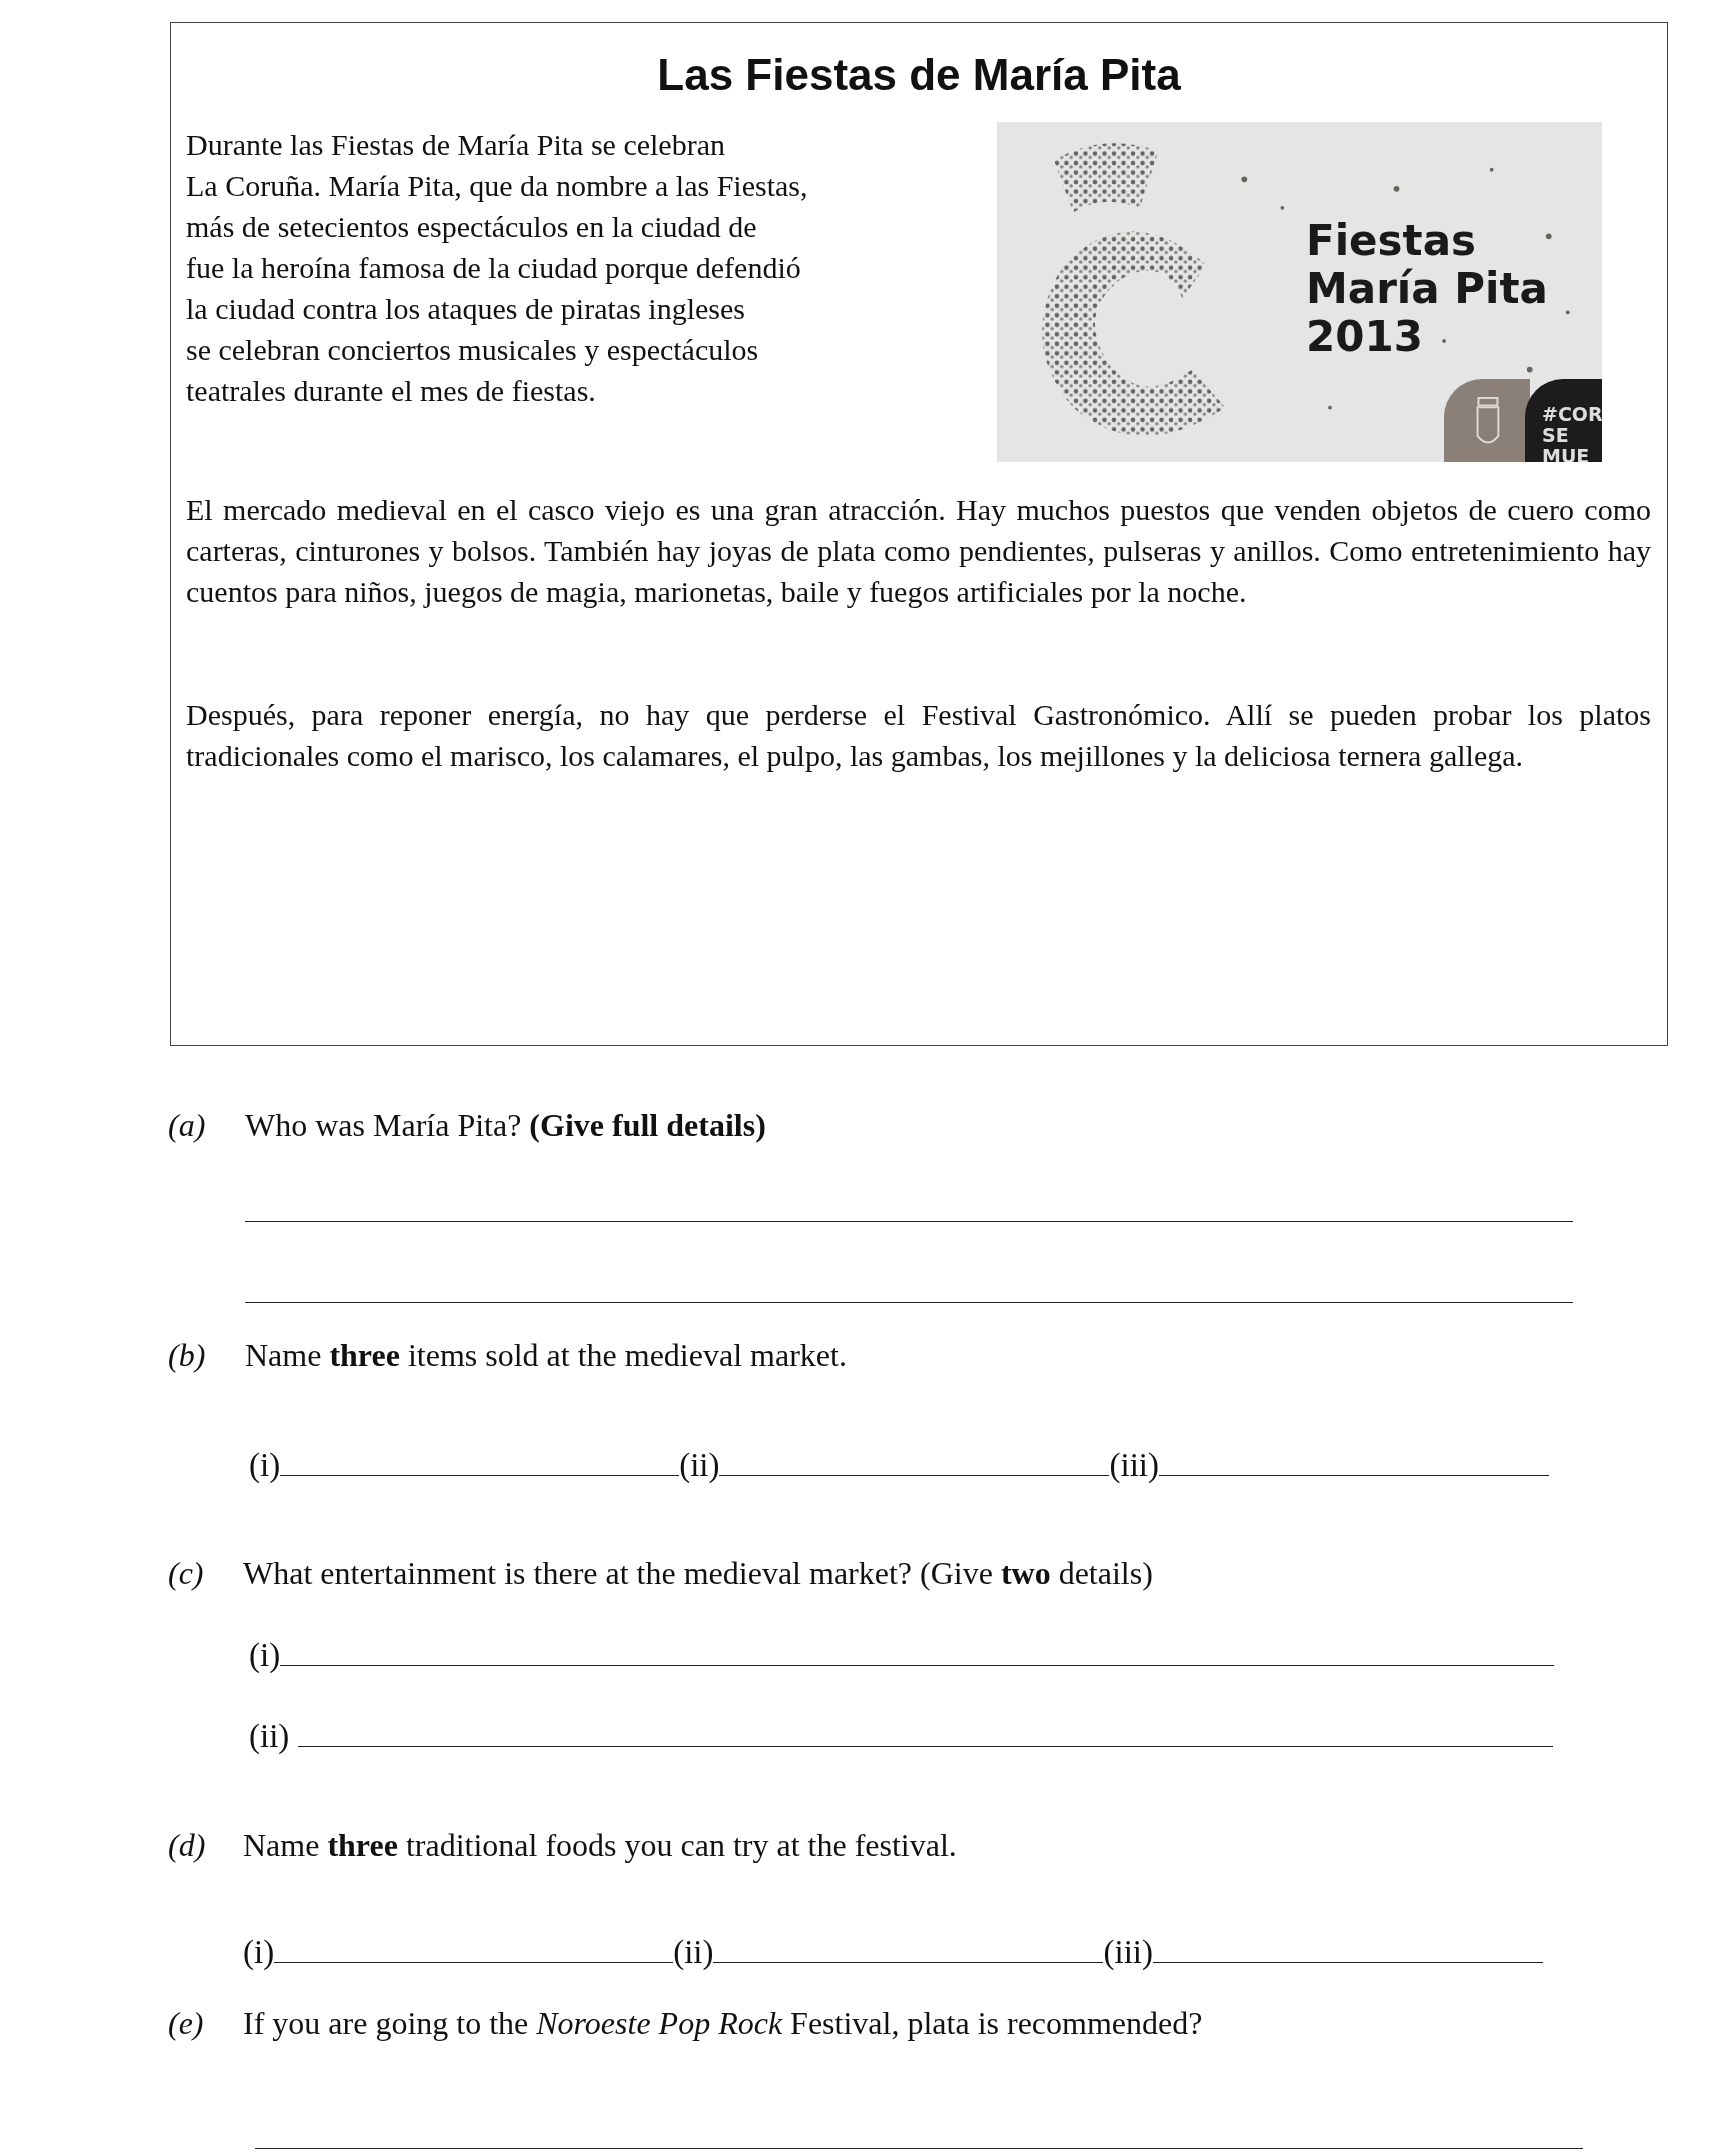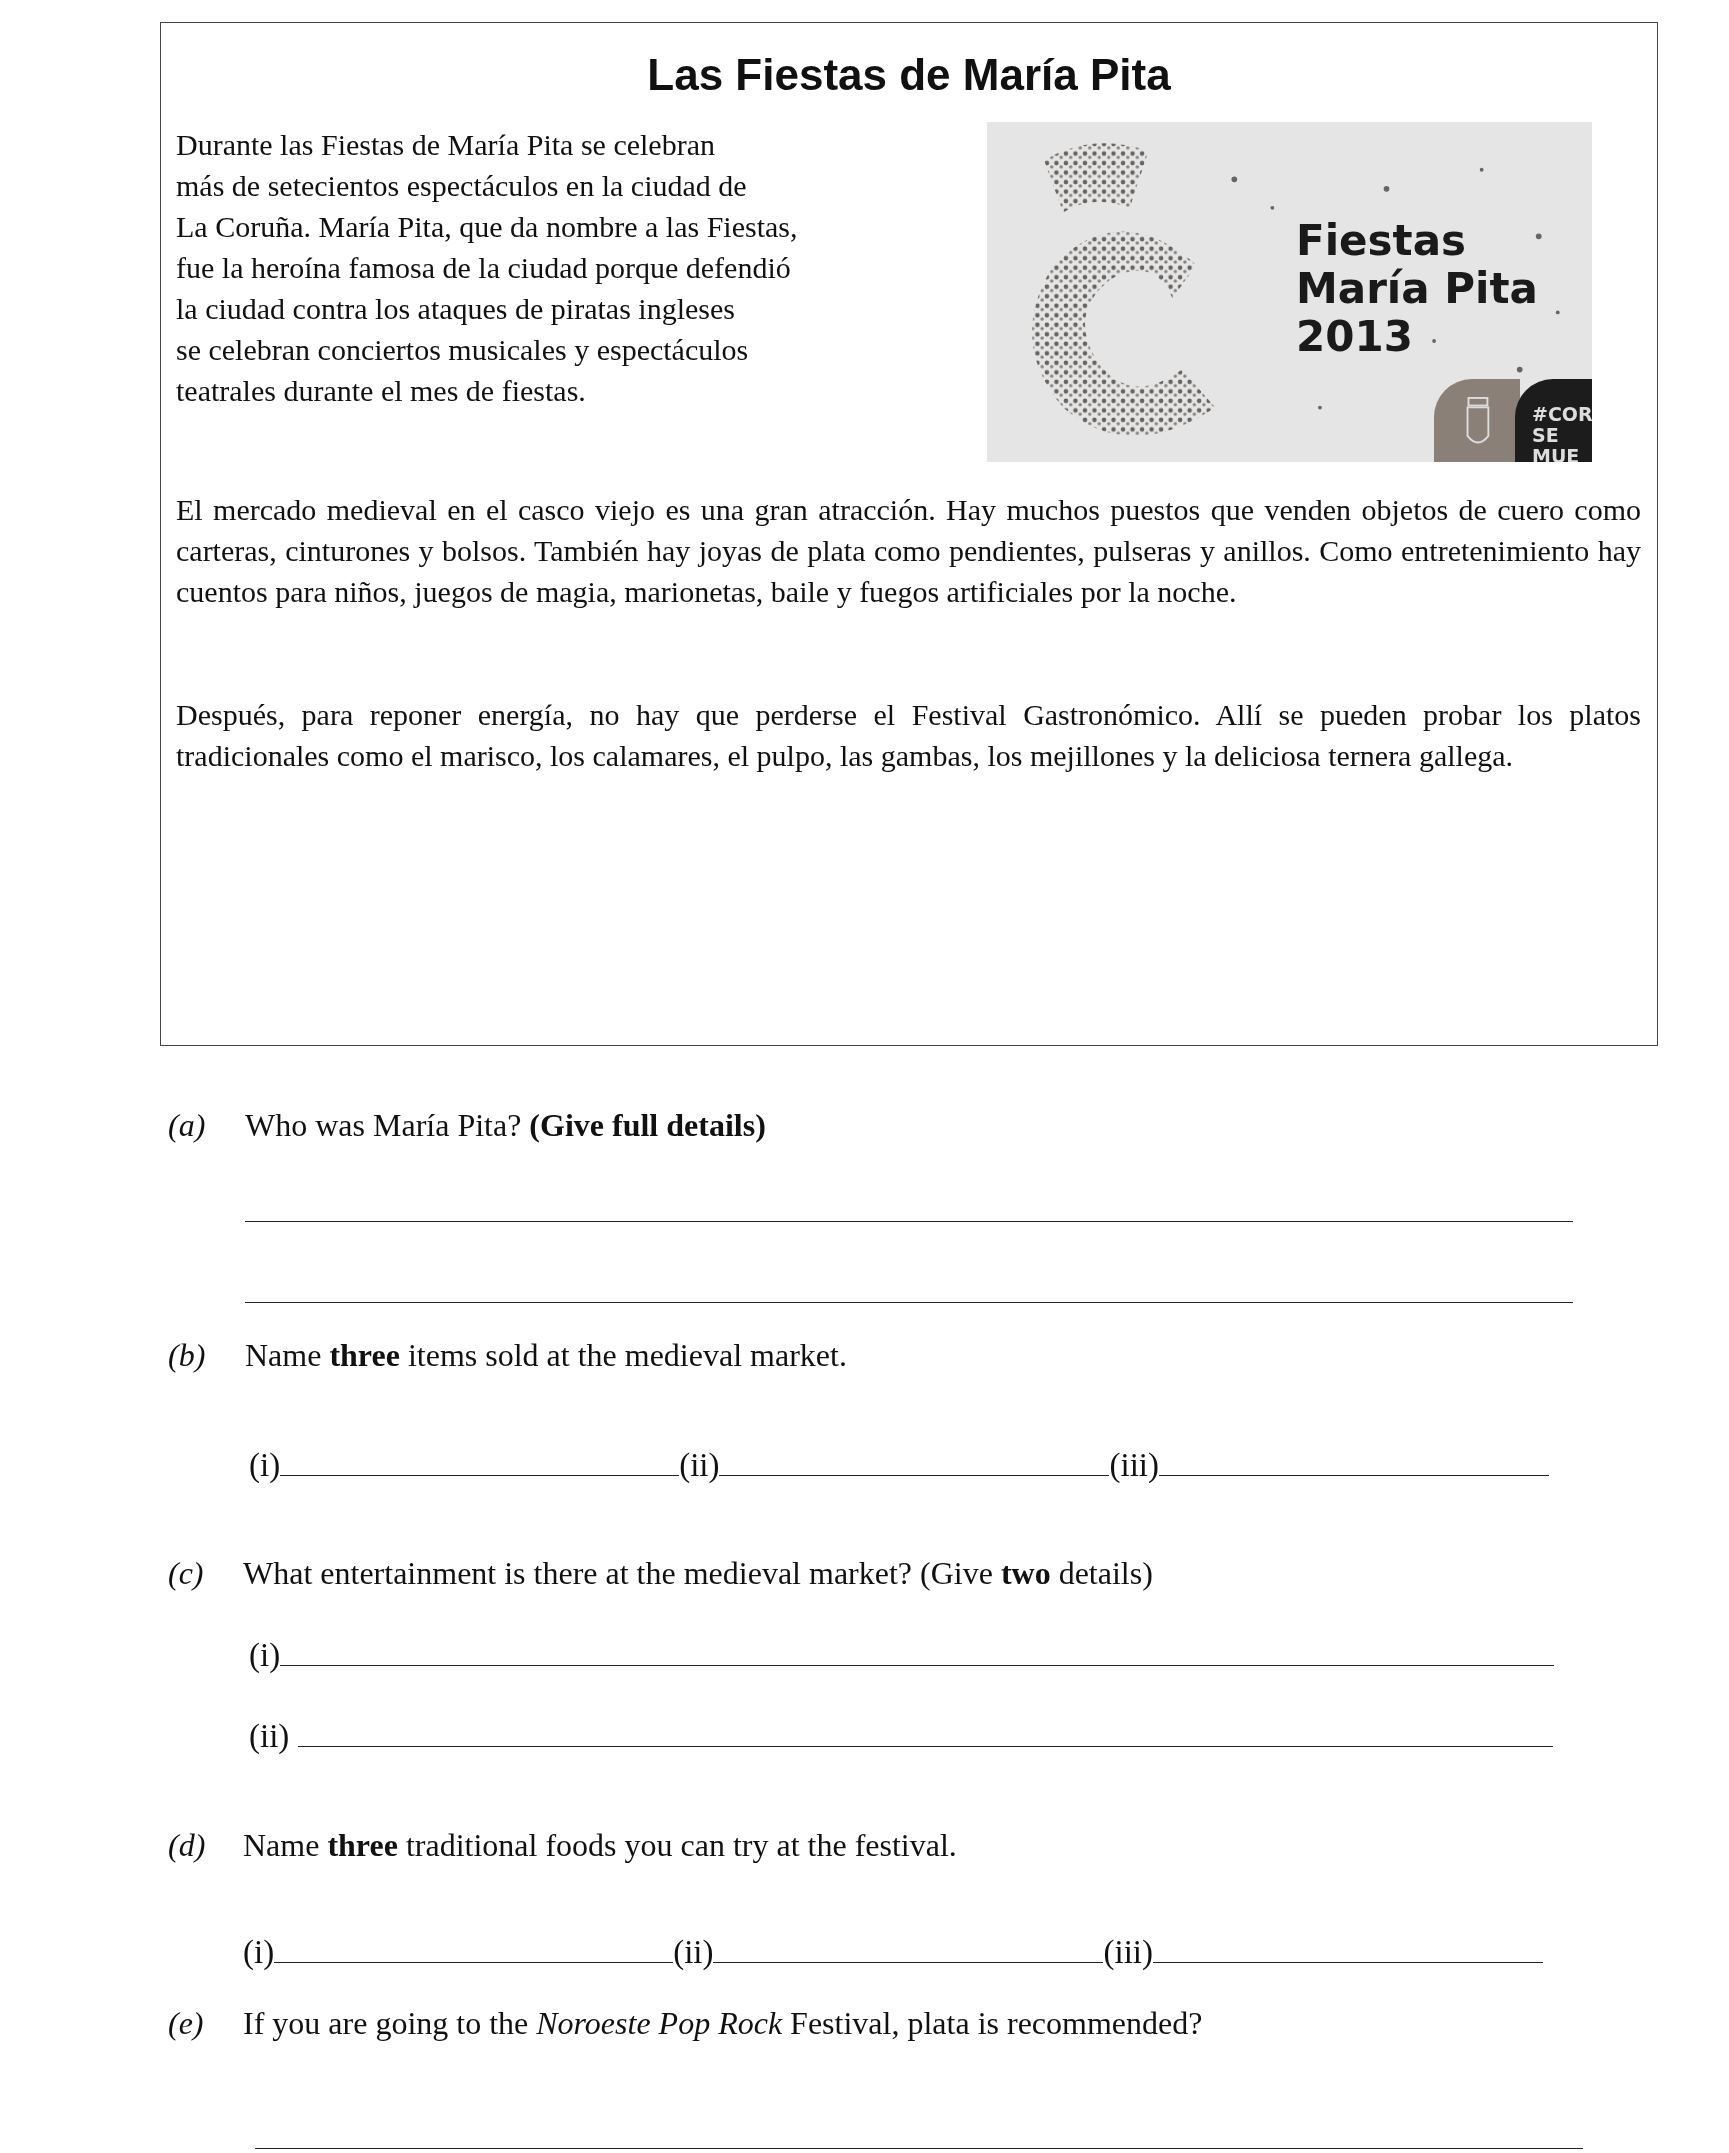--- a/index.html
+++ b/index.html
@@ -1,18 +1,18 @@
 <!DOCTYPE html>
 <html style="font-size:15px"><head>
 <meta charset="utf-8">
 <style>
   html, body { margin:0; padding:0; background:#fff; }
   body { width:1729px; height:2153px; position:relative; overflow:hidden;
          font-family:"Liberation Serif","DejaVu Serif",serif; color:#111; }
-  .box { position:absolute; left:160px; top:22px; width:1498px; height:1024px;
+  .box { position:absolute; left:170px; top:22px; width:1498px; height:1024px;
          border:1.9px solid #444; box-sizing:border-box; }
   .title { position:absolute; left:0; right:0; top:25px; text-align:center;
            font-family:"Liberation Sans","DejaVu Sans",sans-serif; font-weight:bold;
            font-size:44px; line-height:53px; }
   .p1 { position:absolute; left:15px; top:101px; width:761px; font-size:30px; line-height:41px; }
   .p1 .ln { display:block; white-space:nowrap; }
   .pic { position:absolute; left:826px; top:99px; width:605px; height:340px;
          background:#e5e5e5; overflow:hidden; }
   .para { position:absolute; left:15px; width:1465px; font-size:30px; line-height:41px;
           text-align:justify; }
@@ -30,22 +30,22 @@
             font-weight:bold; font-size:19px; line-height:21px; padding:25px 0 0 17px; box-sizing:border-box; }
 </style>
 </head>
 <body>
 
 <div class="box">
   <div class="title">Las Fiestas de María Pita</div>
 
   <div class="p1">
     <span class="ln">Durante las Fiestas de María Pita se celebran</span>
+    <span class="ln">La Coruña. María Pita, que da nombre a las Fiestas,</span>
     <span class="ln">más de setecientos espectáculos en la ciudad de</span>
-    <span class="ln">La Coruña. María Pita, que da nombre a las Fiestas,</span>
     <span class="ln">fue la heroína famosa de la ciudad porque defendió</span>
     <span class="ln">la ciudad contra los ataques de piratas ingleses</span>
     <span class="ln">se celebran conciertos musicales y espectáculos</span>
     <span class="ln">teatrales durante el mes de fiestas.</span>
   </div>
 
   <div class="pic">
     <svg width="605" height="340" style="position:absolute;left:0;top:0" viewBox="0 0 636 357">
       <defs>
         <pattern id="dots" width="10" height="10" patternUnits="userSpaceOnUse">

